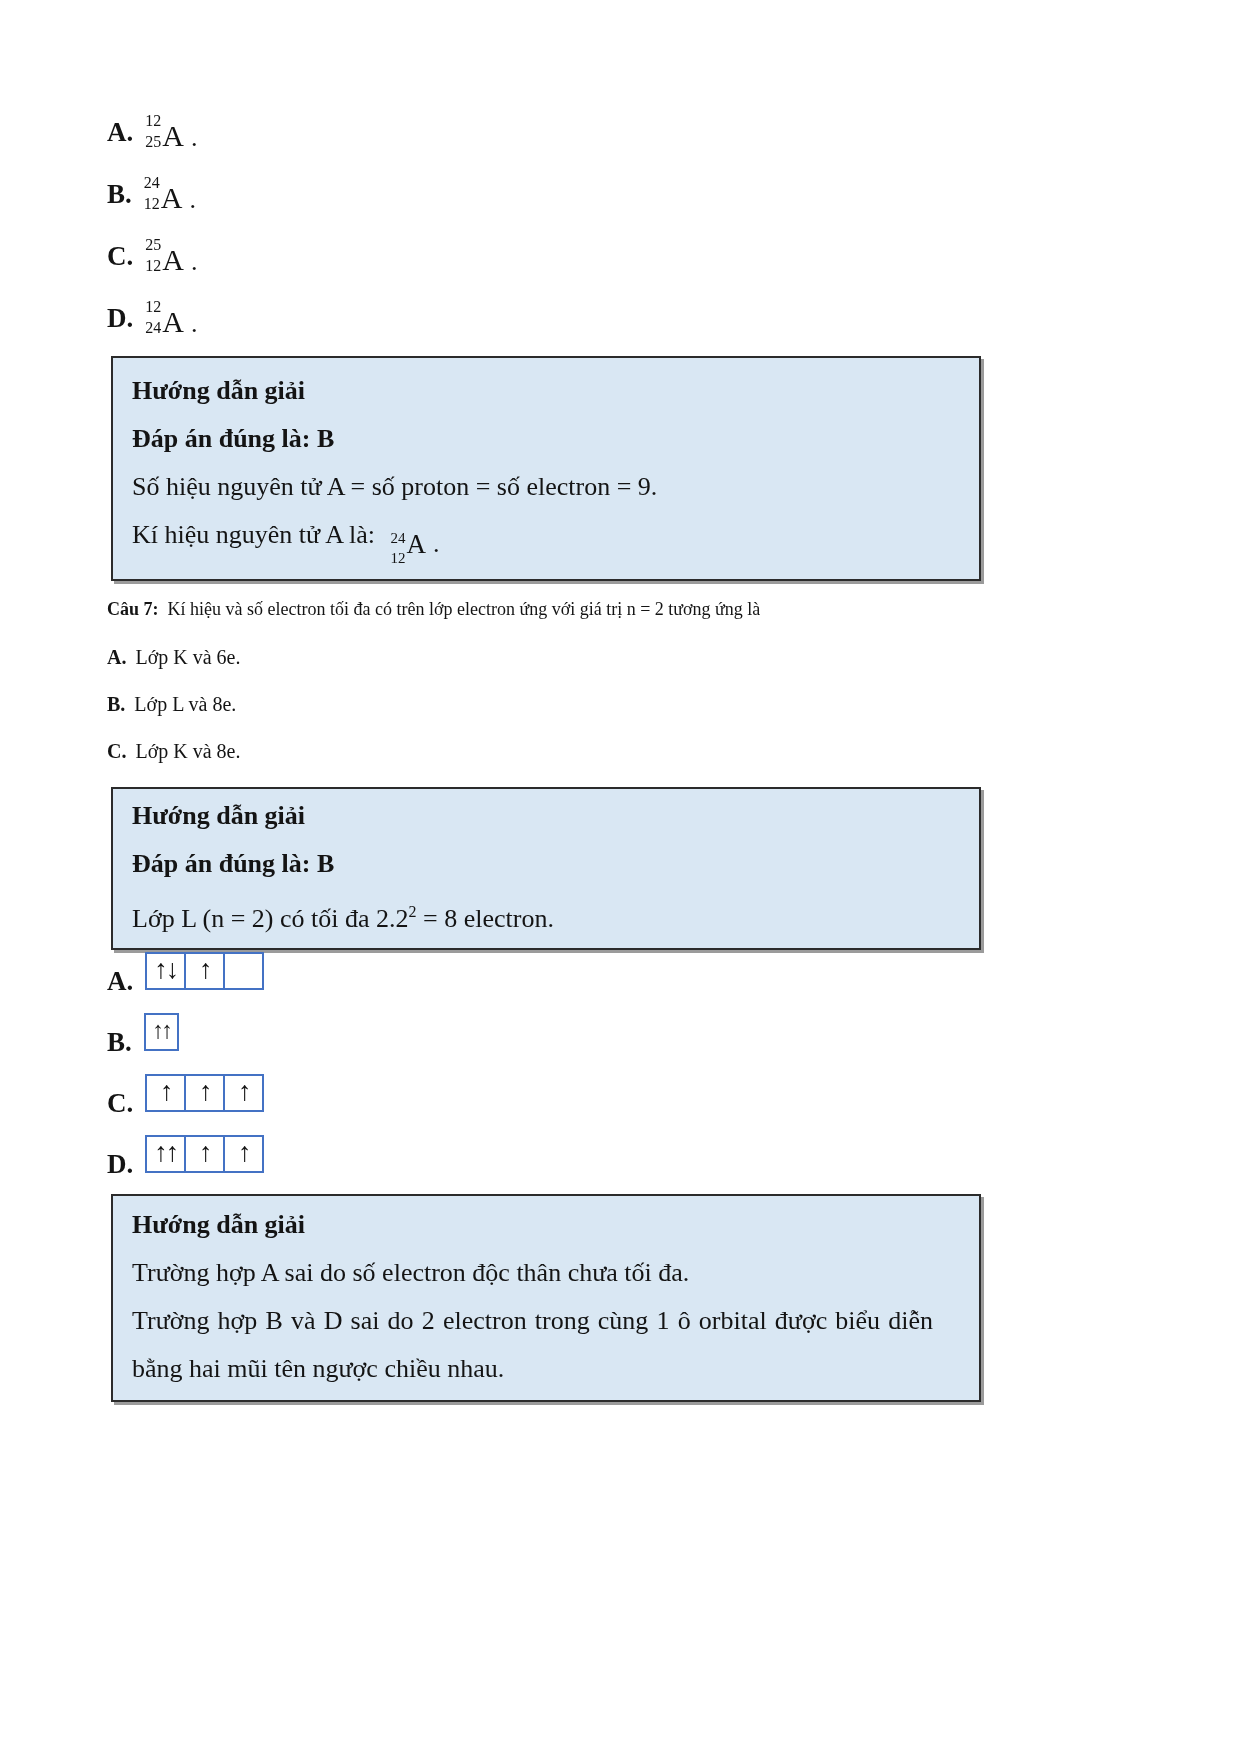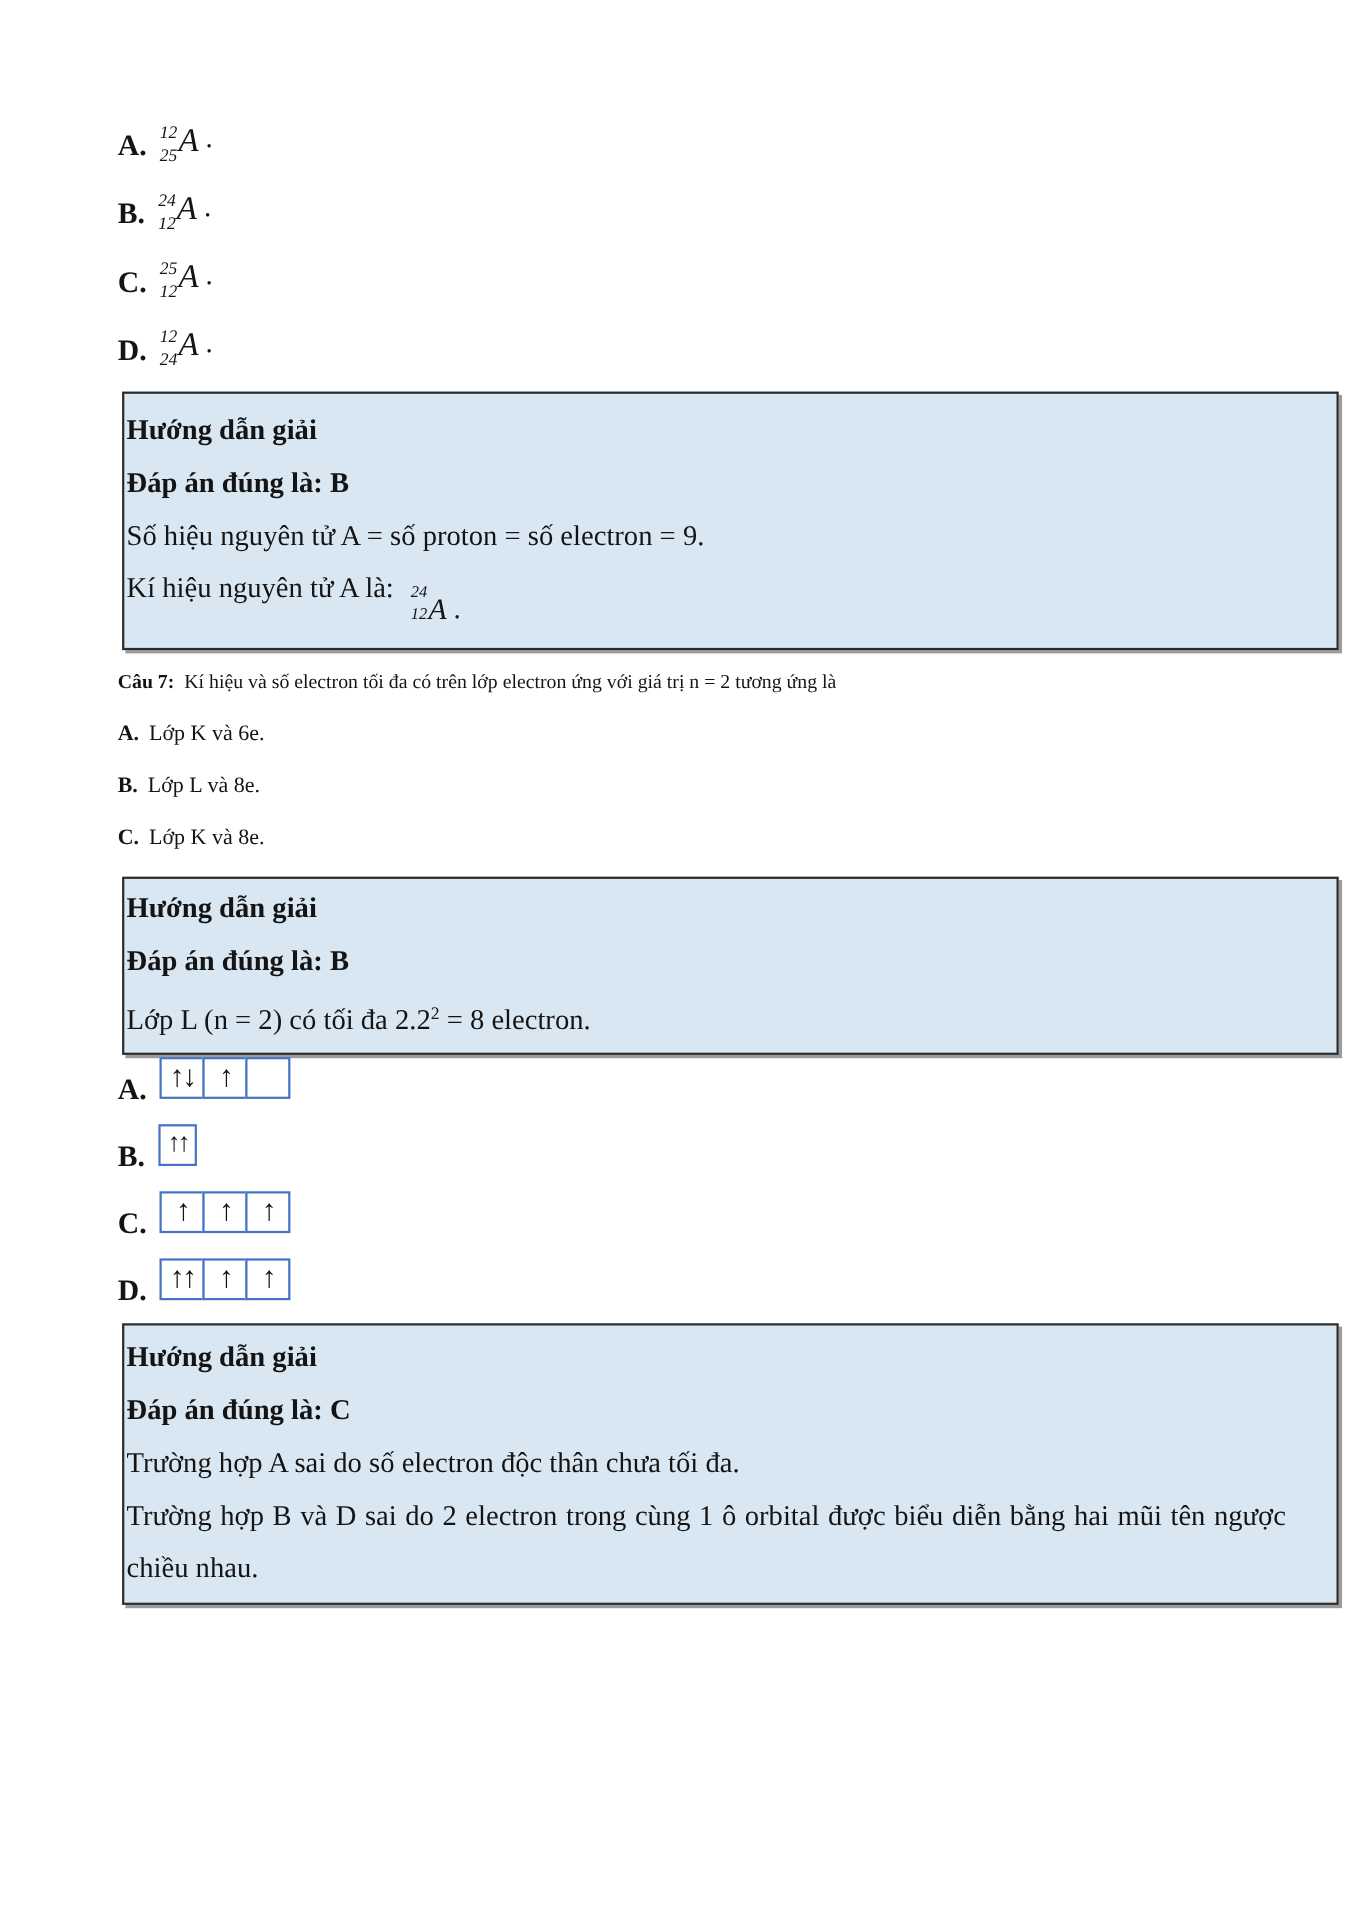--- a/index.html
+++ b/index.html
@@ -8,33 +8,33 @@
     background:#ffffff;
     font-family:"Liberation Serif", serif;
     color:#141414;
     overflow:hidden;
   }
   .page { width:1240px; height:1754px; padding:108px 100px 0 107px; }
 
   
   .iso-row { display:flex; align-items:center; height:48px; margin-bottom:14px; }
   .opt-label { font-weight:bold; font-size:27px; margin-right:12px; }
-  .isotope { display:inline-flex; align-items:flex-start;font-style:italic; }
+  .isotope { display:inline-flex; align-items:flex-end; }
   .iso-nums { display:inline-flex; flex-direction:column; align-items:center;
               font-size:16px; line-height:1.3; margin-right:1px; }
   .iso-sym { font-size:30px; }
   .iso-period { font-size:26px; margin-left:7px; }
 
   
   .sol-box {
     background:var(--box-bg, #d9e7f3);
     border:2px solid var(--box-border, #2b2b2b);
     box-shadow:3px 3px 0 #9b9b9b;
-    width:1106px; margin-left:4px;
-    padding:9px 14px 11px 2px;
+    width:870px; margin-left:4px;
+    padding:9px 14px 11px 19px;
   }
   .sol-box-1 { margin-top:5px; }
   .sol-box-2 { margin-top:12px; padding-top:3px; padding-bottom:5px; }
   .sol-box-3 { padding-top:5px; padding-bottom:7px; }
   .sol-line { font-size:26px; line-height:48px; }
   .bold { font-weight:bold; }
   .isotope.sm .iso-nums { font-size:15px; }
   .isotope.sm .iso-sym { font-size:27px; }
   .isotope.sm { margin-left:9px; }
   .sol-wrap { text-align:justify; padding-right:32px; }
@@ -184,18 +184,17 @@
     <span class="opt-label">D.</span>
     <span class="ocells">
       <span class="ocell">↑↑</span>
       <span class="ocell">↑</span>
       <span class="ocell">↑</span>
     </span>
   </div>
 
   <div class="sol-box sol-box-3">
     <div class="sol-line bold">Hướng dẫn giải</div>
-    <div class="sol-line bold">Đáp án đúng là: C</div>
     <div class="sol-line">Trường hợp A sai do số electron độc thân chưa tối đa.</div>
     <div class="sol-line sol-wrap">Trường hợp B và D sai do 2 electron trong cùng 1 ô orbital được biểu diễn bằng hai mũi tên ngược chiều nhau.</div>
   </div>
 
 </div>
 
 </body></html>

